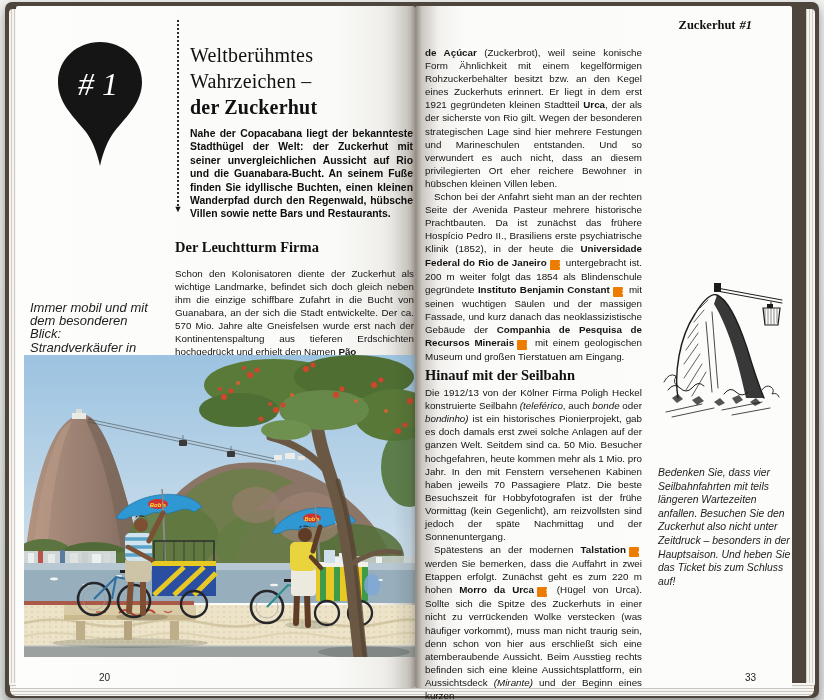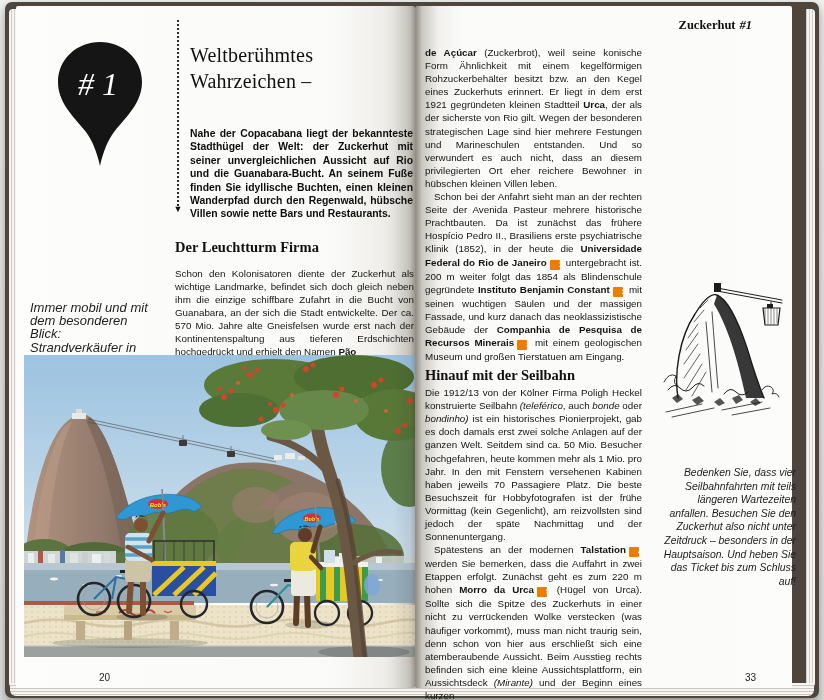--- a/index.html
+++ b/index.html
@@ -52,21 +52,21 @@
   .rp-col p.indent{text-indent:9px;}
   .rp-col h3{margin:6px 0 4px 0;font-family:"Liberation Serif",serif;font-weight:700;
     font-size:14.5px;color:#101010;text-align:left;}
   .seg-b{font-weight:700;}
   .seg-i{font-style:italic;}
   .num-marker{display:inline-block;width:10px;height:10px;line-height:10px;border-radius:1px;
     background:#ee7c00;color:#fff;font-size:7.5px;font-weight:700;text-align:center;
     margin:0 3px;vertical-align:-1px;font-style:normal;}
   .sketch{position:absolute;left:247px;top:272px;width:128px;height:142px;}
   .side-note{position:absolute;left:243px;top:460px;width:138px;
-    font-style:italic;font-size:10.4px;line-height:13.6px;color:#1c1c1c;text-align:right;}
+    font-style:italic;font-size:10.4px;line-height:13.6px;color:#1c1c1c;text-align:left;}
 </style>
 </head>
 <body>
 
 <div class="book"></div>
 <div class="stack-left"></div>
 <div class="stack-right"></div>
 <div class="stack-bottom"></div>
 
 <div class="page pl">
@@ -75,20 +75,21 @@
     <path d="M42,0 C65,0 84,17 84,40 C84,60 70,73 56,90 C50,98 45,110 42,124 C39,110 34,98 28,90 C14,73 0,60 0,40 C0,17 19,0 42,0 Z" fill="#151515"></path>
     <text x="40" y="53" text-anchor="middle" font-family="Liberation Serif, serif" font-style="italic" font-size="32" fill="#ffffff"># 1</text>
   </svg>
 
   <div class="dotline"></div>
   <div class="dotarrow">▼</div>
 
   <div class="title">
     <div>Weltberühmtes</div>
     <div>Wahrzeichen –</div>
+    <div class="tbold">der Zuckerhut</div>
   </div>
 
   <div class="intro">Nahe der Copacabana liegt der bekannteste Stadthügel der Welt: der Zuckerhut mit seiner unvergleichlichen Aussicht auf Rio und die Guanabara-Bucht. An seinem Fuße finden Sie idyllische Buchten, einen kleinen Wanderpfad durch den Regenwald, hübsche Villen sowie nette Bars und Restaurants.</div>
 
   <div class="sec-head lp-sec">Der Leuchtturm Firma</div>
 
   <p class="lp-body"><span>Schon den Kolonisatoren diente der Zuckerhut als wichtige Landmarke, befindet sich doch gleich neben ihm die einzige schiffbare Zufahrt in die Bucht von Guanabara, an der sich die Stadt entwickelte. Der ca. 570 Mio. Jahre alte Gneisfelsen wurde erst nach der Kontinentenspaltung aus tieferen Erdschichten hochgedrückt und erhielt den Namen </span><span class="seg-b">Pão</span></p>
 
   <div class="caption">Immer mobil und mit dem besonderen Blick: Strandverkäufer in Botafogo.</div>
 

